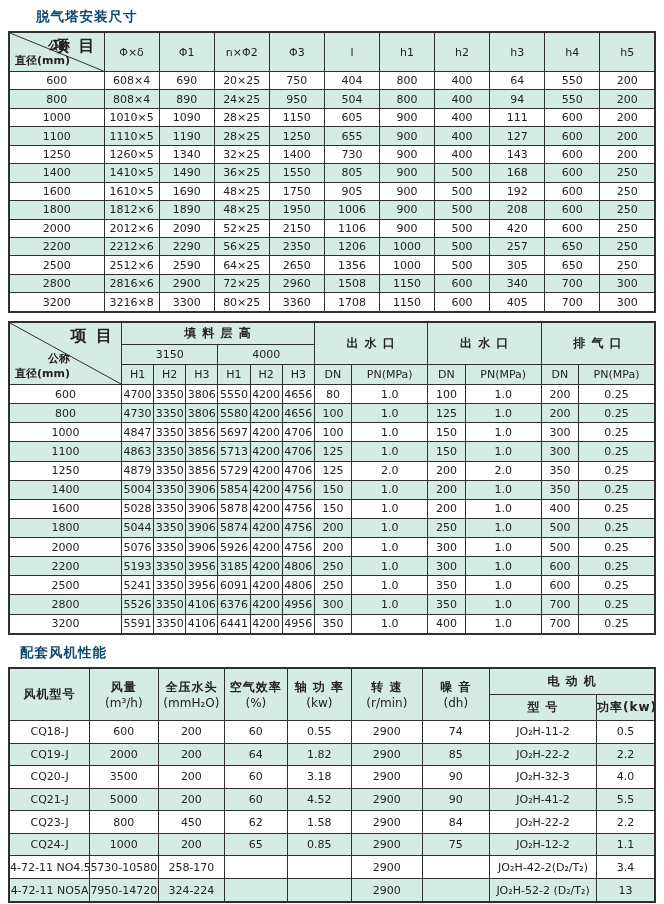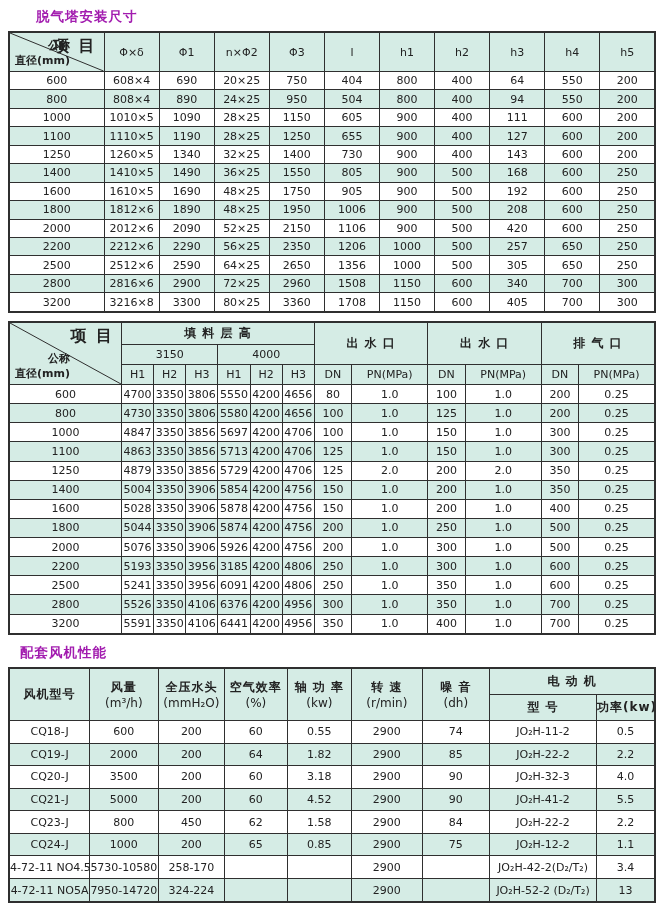--- a/index.html
+++ b/index.html
@@ -4,21 +4,21 @@
 <style>
   html,body{margin:0;padding:0;}
   body{
     width:664px;height:904px;background:#ffffff;overflow:hidden;
     font-family:"DejaVu Sans","Liberation Sans",sans-serif;
     color:#222;
     -webkit-font-smoothing:antialiased;
   }
   .sheet{padding-top:8px;}
   .tbl-title{
-    font-size:13.5px;font-weight:bold;color:#a21caf;
+    font-size:13.5px;font-weight:bold;color:#0c4a6e;
     margin:0 0 5px 36px;letter-spacing:1px;
   }
   .tbl-title.second{margin:9px 0 5px 20px;}
   table{
     border-collapse:collapse;table-layout:fixed;
     width:648px;margin-left:8px;
     border:2px solid #2f2f2f;
   }
   th,td{
     border:1px solid #2f2f2f;

